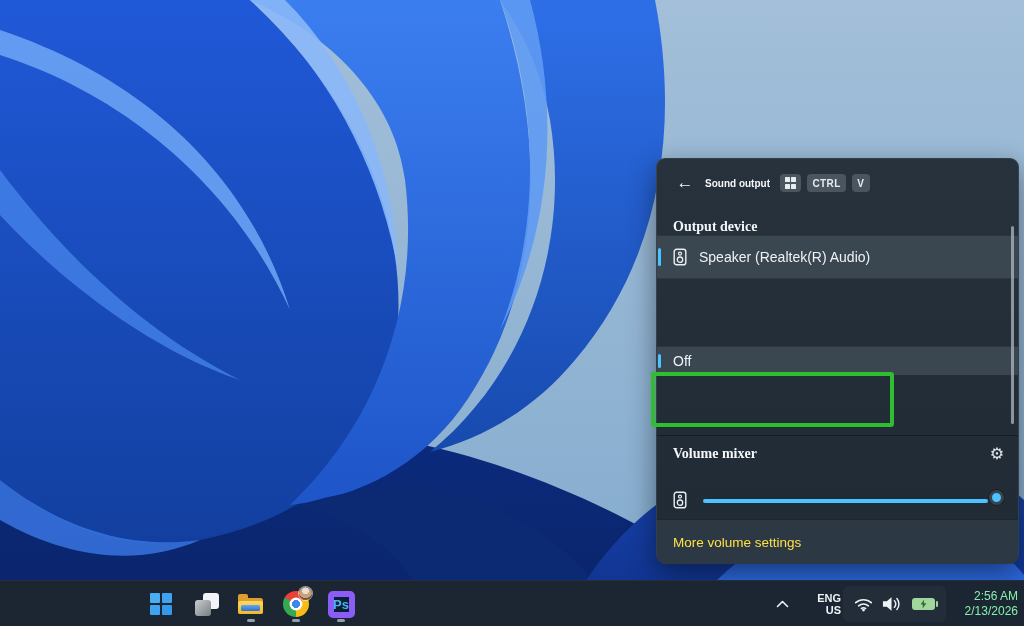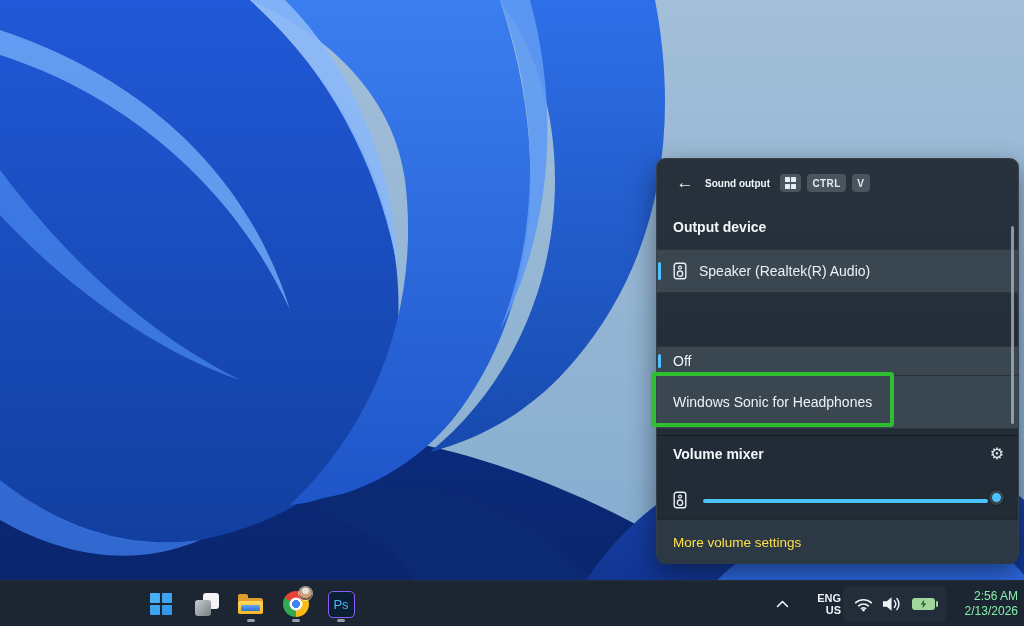--- a/index.html
+++ b/index.html
@@ -19,25 +19,25 @@
   .back-btn{width:28px;height:28px;display:flex;align-items:center;justify-content:center;
     font-size:17px;color:#f0f4f7;border-radius:4px;cursor:default;}
   .fly-title{margin-left:6px;font-size:10px;font-weight:700;color:#f4f7fa;}
   .key-badges{display:flex;align-items:center;gap:6px;margin-left:10px;}
   .key-badge{height:18px;min-width:18px;padding:8px 5px;border-radius:4px;background:#4a555f;
     display:flex;align-items:center;justify-content:center;font-size:10px;font-weight:700;
     color:#e6ebef;letter-spacing:.4px;}
   .win-glyph{display:grid;grid-template-columns:5px 5px;grid-template-rows:5px 5px;gap:1.5px;}
   .win-glyph span{background:#e8edf1;border-radius:.5px;}
 
-  .section-label{position:absolute;left:16px;font-size:14px;font-weight:700;color:#f4f7f9;}
+  .section-label{position:absolute;left:16px;font-size:14px;font-weight:700;color:#f4f7f9;font-family:Liberation Serif, serif;}
   .lbl-output{top:60px;}
 
   .row{position:absolute;left:0;right:0;background:#3a4650;display:flex;align-items:center;}
-  .row-device{top:90px;height:44px;border-top:1px solid rgba(0,0,0,.22);border-bottom:1px solid rgba(0,0,0,.22);}
+  .row-device{top:76px;height:44px;border-top:1px solid rgba(0,0,0,.22);border-bottom:1px solid rgba(0,0,0,.22);}
   .row-off{top:187px;height:29px;border-top:1px solid rgba(0,0,0,.22);}
   .row-sonic{top:216px;height:54px;border-top:1px solid rgba(0,0,0,.28);border-bottom:1px solid rgba(0,0,0,.22);}
   .accent-bar{position:absolute;left:1px;top:50%;transform:translateY(-50%);width:3px;height:18px;
     border-radius:2px;background:#4cc2ff;}
   .row-off .accent-bar{height:14px;}
   .row-label{font-size:14px;color:#eef2f6;}
   .row-device .row-label{margin-left:12px;}
   .row-off .row-label,.row-sonic .row-label{margin-left:16px;}
   .spk-icon{margin-left:16px;flex:0 0 auto;display:flex;}
 
@@ -96,22 +96,22 @@
 
   .icon-chrome{position:relative;width:26px;height:26px;border-radius:50%;
     background:conic-gradient(from -60deg,#e84236 0 120deg,#f9bc15 120deg 240deg,#34a853 240deg 360deg);}
   .icon-chrome::after{content:"";position:absolute;left:50%;top:50%;width:13px;height:13px;
     transform:translate(-50%,-50%);border-radius:50%;
     background:radial-gradient(circle,#3f87ea 0 42%,#ffffff 46% 100%);}
   .chrome-avatar{position:absolute;right:-3px;top:-4px;width:13px;height:13px;border-radius:50%;
     background:radial-gradient(circle at 50% 30%,#e6e2da 0 28%,#caa078 32% 62%,#6e543c 66% 100%);
     box-shadow:0 0 0 1px rgba(255,255,255,.55);z-index:2;}
 
-  .icon-ps{width:27px;height:27px;border-radius:5px;background:#0b1f33;border:1px solid #8b5cf6;
-    display:flex;align-items:center;justify-content:center;font-size:13px;font-weight:400;color:#49b3f8;}
+  .icon-ps{width:27px;height:27px;border-radius:5px;background:#0b1f33;border:6px solid #8b5cf6;
+    display:flex;align-items:center;justify-content:center;font-size:13px;font-weight:700;color:#49b3f8;}
 
   .tb-right{position:absolute;right:6px;top:0;height:46px;display:flex;align-items:center;}
   .chev-btn{width:30px;height:40px;display:flex;align-items:center;justify-content:center;border-radius:5px;}
   .lang-btn{width:44px;text-align:right;font-size:11px;font-weight:700;line-height:12.5px;color:#eef2f5;}
   .tray-group{display:flex;align-items:center;gap:9px;height:36px;padding:0 11px;border-radius:6px;
     background:rgba(255,255,255,.035);margin:0 2px;}
   .batt{position:relative;width:23px;height:12px;border-radius:3px;background:#a3d69c;
     display:flex;align-items:center;justify-content:center;}
   .batt::after{content:"";position:absolute;right:-3px;top:3px;width:2.5px;height:6px;border-radius:1px;background:#a3d69c;}
   .clock{width:62px;text-align:right;font-size:12px;line-height:15px;color:#86efac;margin-left:8px;}
@@ -197,23 +197,20 @@
       </span>
       <span class="row-label">Speaker (Realtek(R) Audio)</span>
     </div>
 
 
     <div class="row row-off">
       <span class="accent-bar"></span>
       <span class="row-label">Off</span>
     </div>
 
-    <div class="row row-sonic">
-      <span class="row-label">Windows Sonic for Headphones</span>
-    </div>
     <div class="green-box gb-sonic"></div>
 
     <div class="divider"></div>
 
     <div class="mixer-row">
       <span class="section-label">Volume mixer</span>
       <span class="gear-btn">⚙</span>
     </div>
 
     <div class="slider-row">

